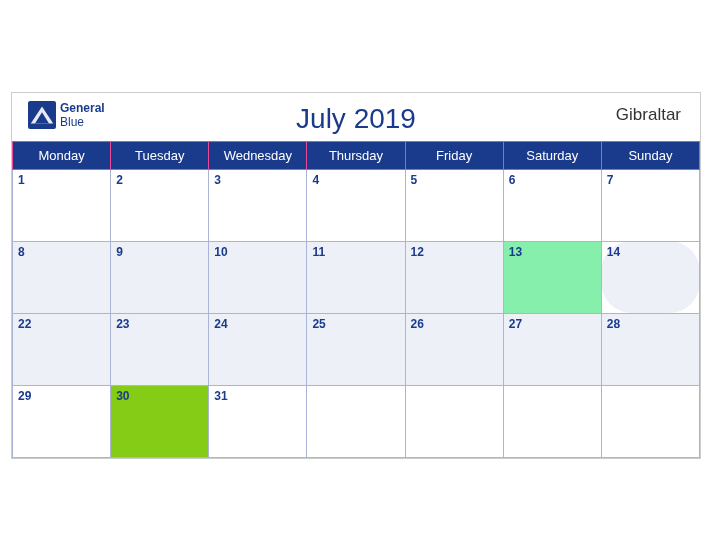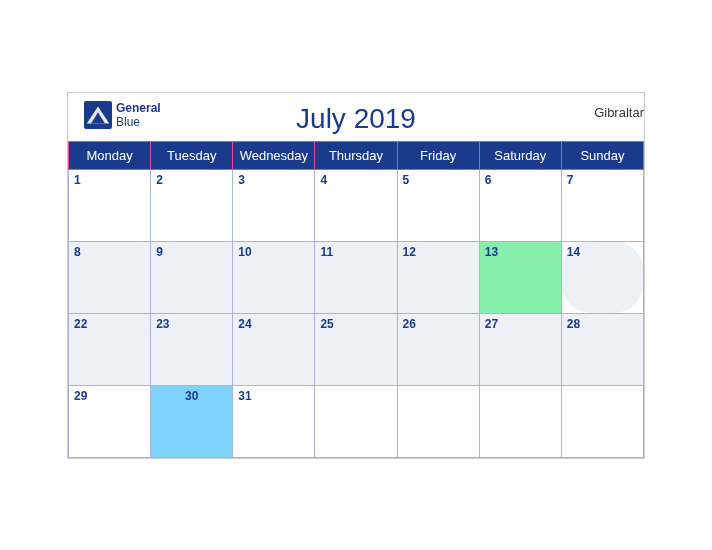--- a/index.html
+++ b/index.html
@@ -6,21 +6,21 @@
     body {
       font-family: Arial, sans-serif;
       background: #fff;
       display: flex;
       justify-content: center;
       align-items: center;
       width: 712px;
       height: 550px;
     }
     .calendar-wrapper {
-      width: 578px;
+      width: 690px;
       border: 1px solid #ccc;
       background: #fff;
     }
     .calendar-header {
       display: flex;
       align-items: center;
       justify-content: center;
       position: relative;
       padding: 10px 16px 6px;
     }
@@ -43,23 +43,23 @@
       margin-right: 4px;
     }
     .month-title {
       font-size: 28px;
       color: #1a3a8c;
       font-weight: normal;
       text-align: center;
     }
     .country-label {
       position: absolute;
-      right: 0;
+      right: 19px;
       top: 12px;
-      font-size: 13px;
+      font-size: 17px;
       color: #333;
     }
     .calendar-grid {
       width: 100%;
       border-collapse: collapse;
     }
     .calendar-grid th {
       background-color: #1a3a8c;
       color: #fff;
       text-align: center;
@@ -147,21 +147,21 @@
           <td style="background: rgb(238, 240, 248); margin-top: 38px;"><span class="date-num">22</span></td>
           <td style="background: rgb(238, 240, 248);"><span class="date-num">23</span></td>
           <td style="background: rgb(238, 240, 248);"><span class="date-num">24</span></td>
           <td style="background: rgb(238, 240, 248);"><span class="date-num">25</span></td>
           <td style="background: rgb(238, 240, 248);"><span class="date-num">26</span></td>
           <td style="background: rgb(238, 240, 248);"><span class="date-num">27</span></td>
           <td style="background: rgb(238, 240, 248);"><span class="date-num">28</span></td>
         </tr>
         <tr>
           <td style="background: rgb(255, 255, 255);"><span class="date-num">29</span></td>
-          <td style="background: #7dd3fc; text-align: center;"><span class="date-num">30</span></td>
+          <td style="background: #84cc16;"><span class="date-num">30</span></td>
           <td style="background: rgb(255, 255, 255);"><span class="date-num">31</span></td>
           <td class="empty" style="background: rgb(255, 255, 255);"></td>
           <td class="empty" style="background: rgb(255, 255, 255);"></td>
           <td class="empty" style="background: rgb(255, 255, 255);"></td>
           <td class="empty" style="background: rgb(255, 255, 255);"></td>
         </tr>
       </tbody>
   </table>
 </div>
 

